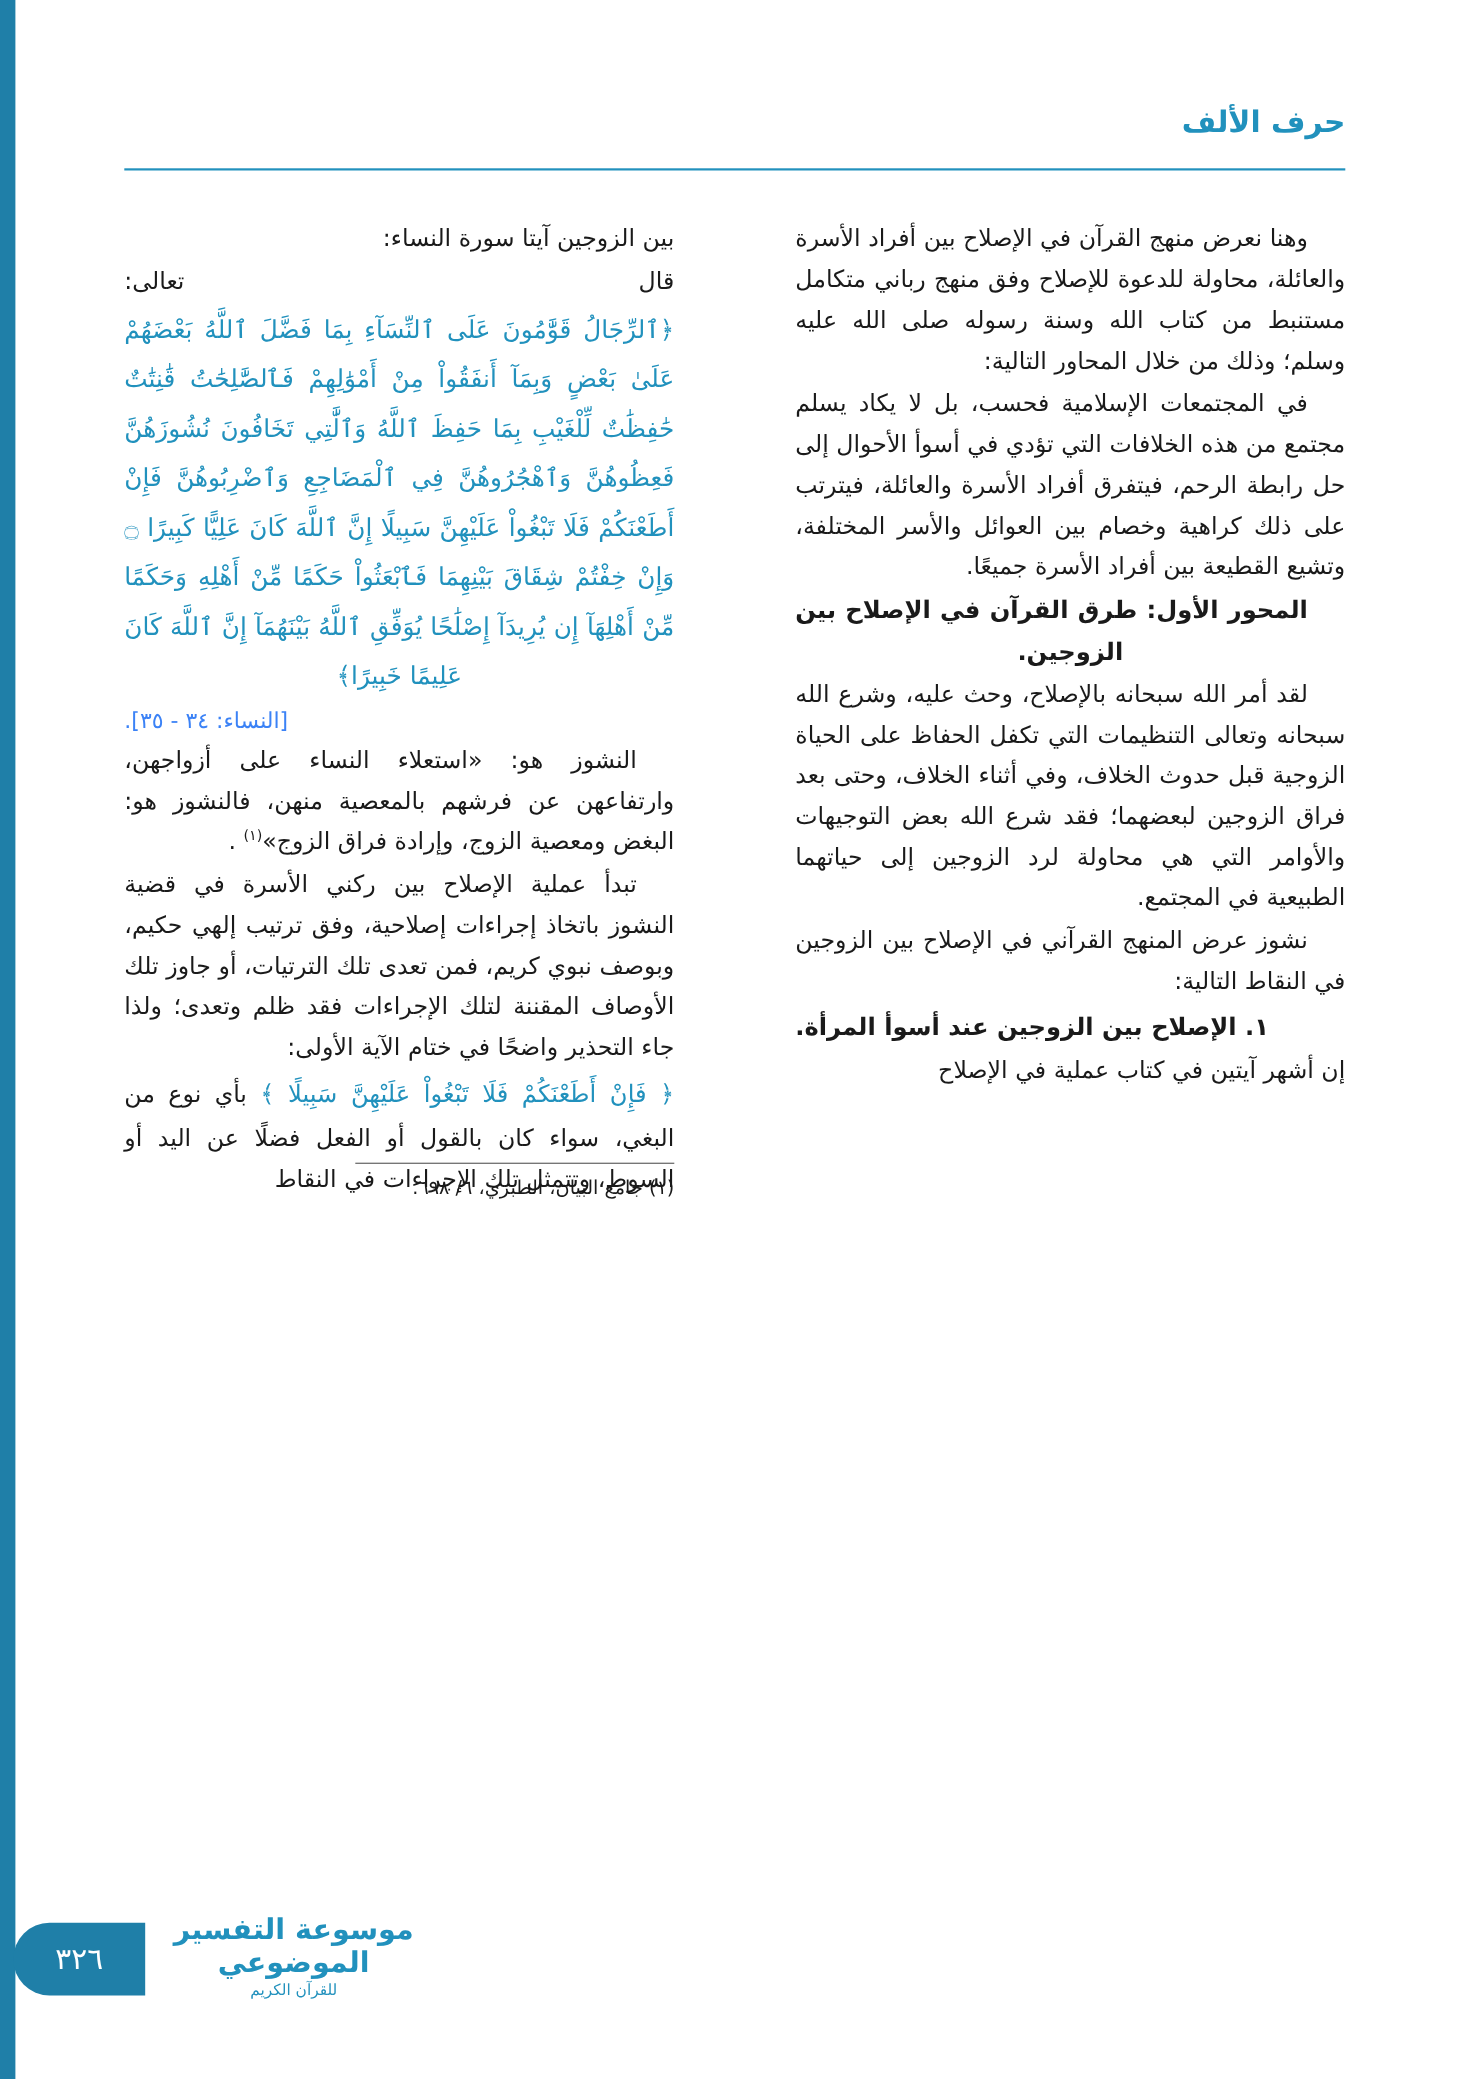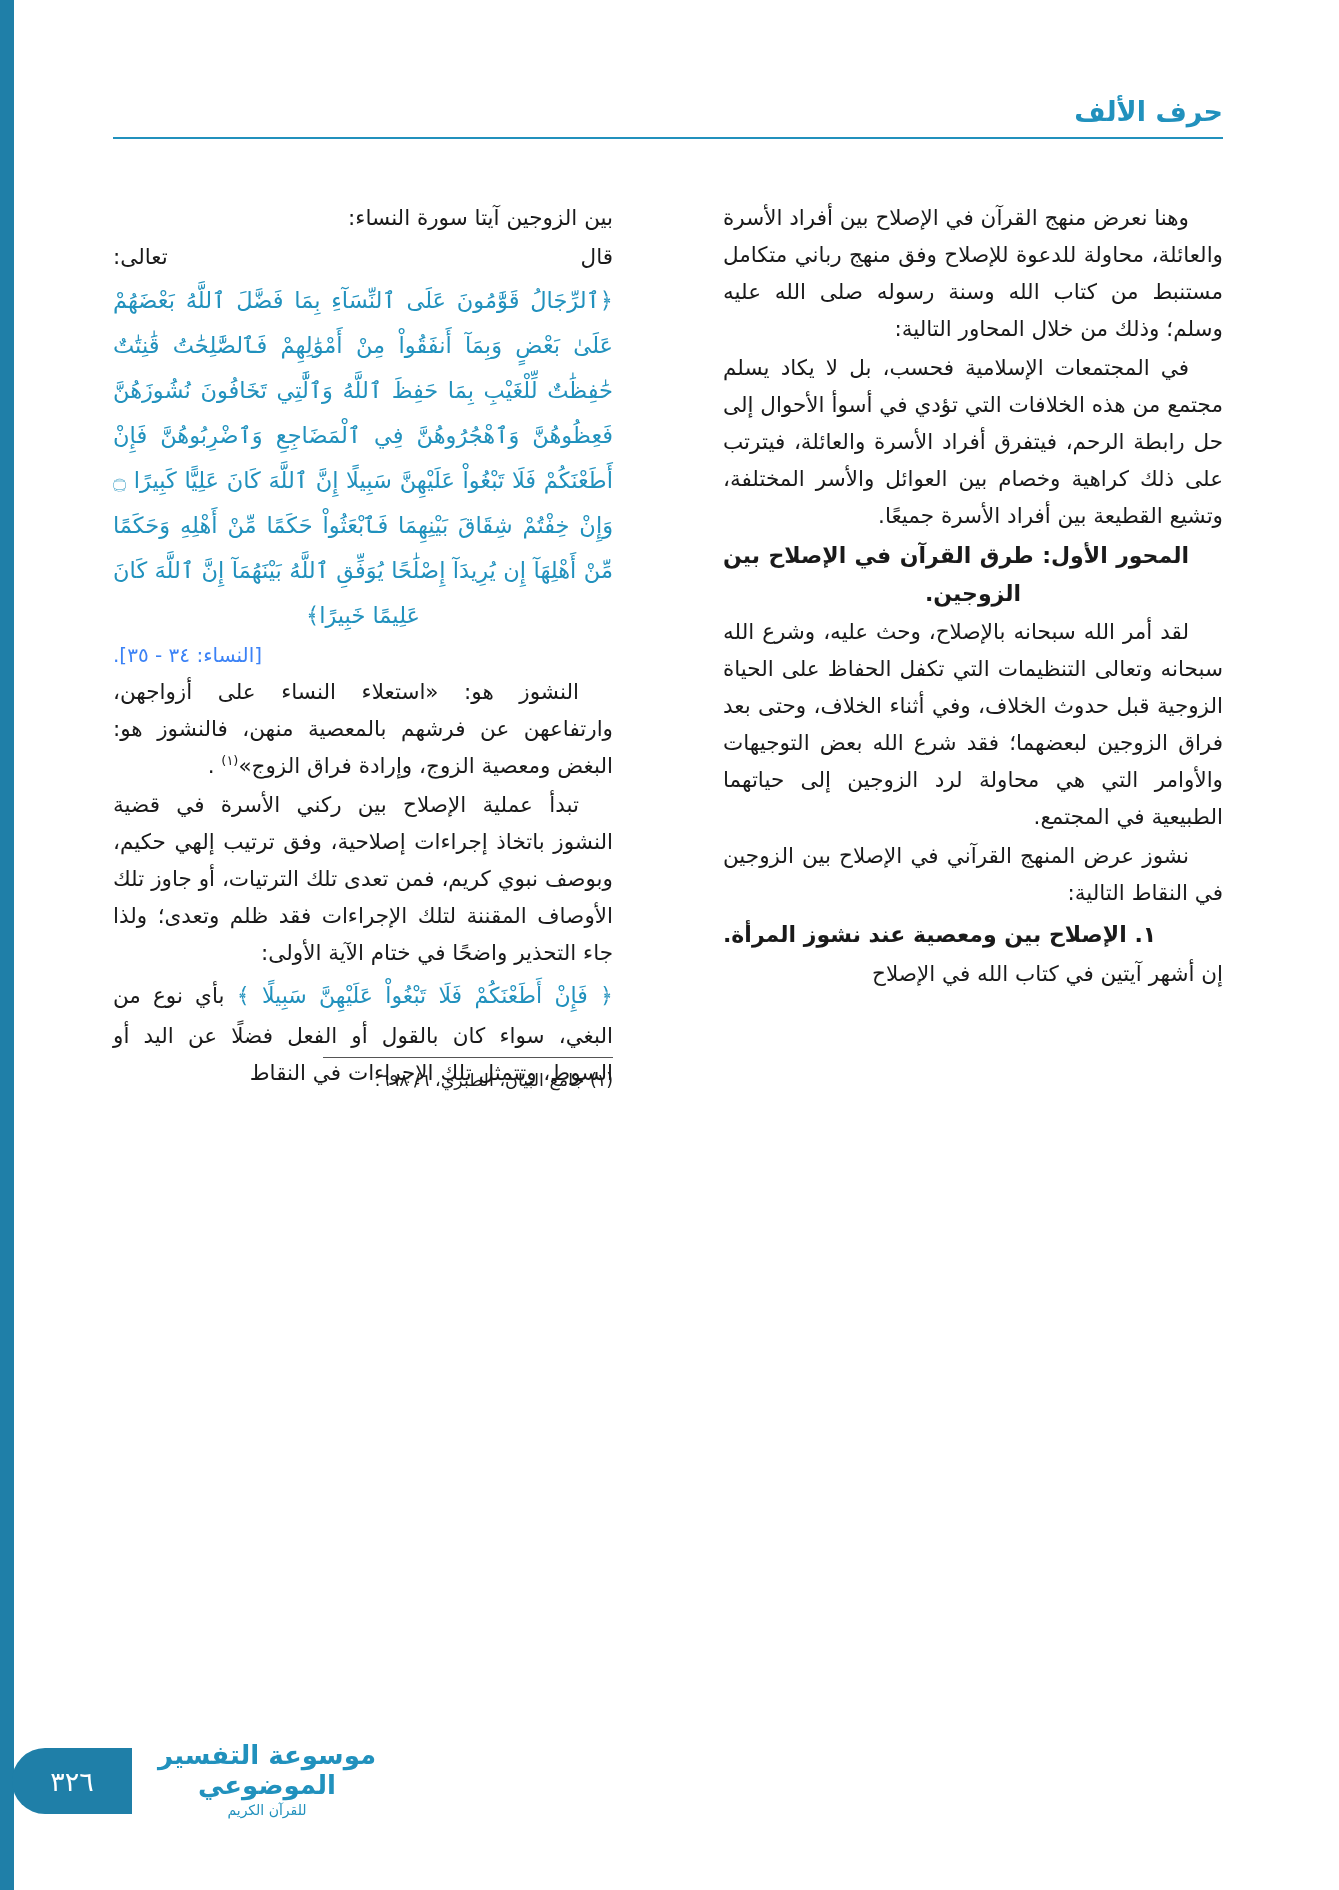--- a/index.html
+++ b/index.html
@@ -40,21 +40,21 @@
     right: 116px;
     width: 1110px;
     text-align: right;
   }
   .header-title {
     font-family: "DejaVu Sans", sans-serif;
     font-size: 27px;
     font-weight: bold;
     color: #2191bd;
     letter-spacing: 0px;
-    padding-bottom: 10px;
+    padding-bottom: 26px;
     direction: rtl;
   }
   .header-rule {
     height: 2px;
     background: #2191bd;
     width: 100%;
   }
 
   
   .body-area {
@@ -203,23 +203,23 @@
   <div class="body-area">
 
     <div class="col col-right">
       <p class="indent">وهنا نعرض منهج القرآن في الإصلاح بين أفراد الأسرة والعائلة، محاولة للدعوة للإصلاح وفق منهج رباني متكامل مستنبط من كتاب الله وسنة رسوله صلى الله عليه وسلم؛ وذلك من خلال المحاور التالية:</p>
       <p class="indent">في المجتمعات الإسلامية فحسب، بل لا يكاد يسلم مجتمع من هذه الخلافات التي تؤدي في أسوأ الأحوال إلى حل رابطة الرحم، فيتفرق أفراد الأسرة والعائلة، فيترتب على ذلك كراهية وخصام بين العوائل والأسر المختلفة، وتشيع القطيعة بين أفراد الأسرة جميعًا.</p>
       <p class="heading indent center-last">المحور الأول: طرق القرآن في الإصلاح بين الزوجين.</p>
       <p class="indent">لقد أمر الله سبحانه بالإصلاح، وحث عليه، وشرع الله سبحانه وتعالى التنظيمات التي تكفل الحفاظ على الحياة الزوجية قبل حدوث الخلاف، وفي أثناء الخلاف، وحتى بعد فراق الزوجين لبعضهما؛ فقد شرع الله بعض التوجيهات والأوامر التي هي محاولة لرد الزوجين إلى حياتهما الطبيعية في المجتمع.</p>
       <p class="indent">نشوز عرض المنهج القرآني في الإصلاح بين الزوجين في النقاط التالية:</p>
       <p class="numlist-item">
         <span class="num">١.</span>
-        <span>الإصلاح بين ومعصية عند نشوز المرأة.</span>
+        <span>الإصلاح بين الزوجين عند أسوأ المرأة.</span>
       </p>
-      <p class="right-last">إن أشهر آيتين في كتاب الله في الإصلاح</p>
+      <p class="right-last">إن أشهر آيتين في كتاب عملية في الإصلاح</p>
     </div>
 
     <div class="col col-left">
       <p class="right-last">بين الزوجين آيتا سورة النساء:</p>
       <p class="right-last" style="text-align-last:justify;">قال        تعالى:</p>
       <p class="verse-block">﴿ٱلرِّجَالُ قَوَّٰمُونَ عَلَى ٱلنِّسَآءِ بِمَا فَضَّلَ ٱللَّهُ بَعْضَهُمْ عَلَىٰ بَعْضٍ وَبِمَآ أَنفَقُواْ مِنْ أَمْوَٰلِهِمْ فَٱلصَّٰلِحَٰتُ قَٰنِتَٰتٌ حَٰفِظَٰتٌ لِّلْغَيْبِ بِمَا حَفِظَ ٱللَّهُ وَٱلَّٰتِي تَخَافُونَ نُشُوزَهُنَّ فَعِظُوهُنَّ وَٱهْجُرُوهُنَّ فِي ٱلْمَضَاجِعِ وَٱضْرِبُوهُنَّ فَإِنْ أَطَعْنَكُمْ فَلَا تَبْغُواْ عَلَيْهِنَّ سَبِيلًا إِنَّ ٱللَّهَ كَانَ عَلِيًّا كَبِيرًا ۝ وَإِنْ خِفْتُمْ شِقَاقَ بَيْنِهِمَا فَٱبْعَثُواْ حَكَمًا مِّنْ أَهْلِهِ وَحَكَمًا مِّنْ أَهْلِهَآ إِن يُرِيدَآ إِصْلَٰحًا يُوَفِّقِ ٱللَّهُ بَيْنَهُمَآ إِنَّ ٱللَّهَ كَانَ عَلِيمًا خَبِيرًا﴾</p>
       <p class="verse-ref" style="text-align-last:left;">[النساء: ٣٤ - ٣٥].</p>
       <p class="indent">
         <span>النشوز هو: «استعلاء النساء على أزواجهن، وارتفاعهن عن فرشهم بالمعصية منهن، فالنشوز هو: البغض ومعصية الزوج، وإرادة فراق الزوج»</span><span class="sup">(١)</span> .
       </p>

